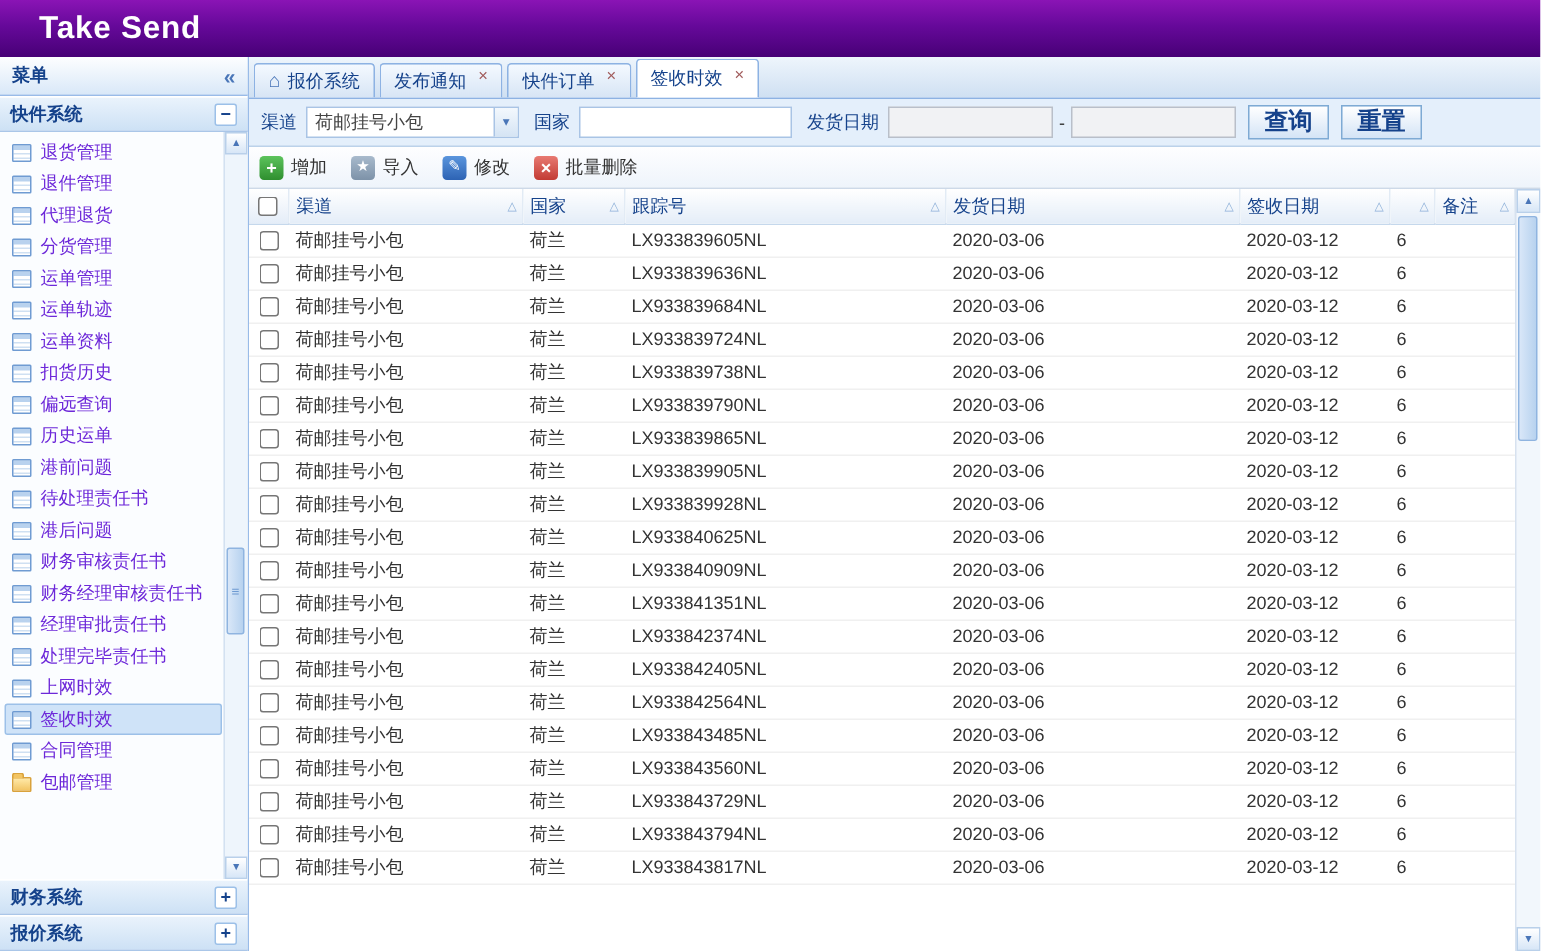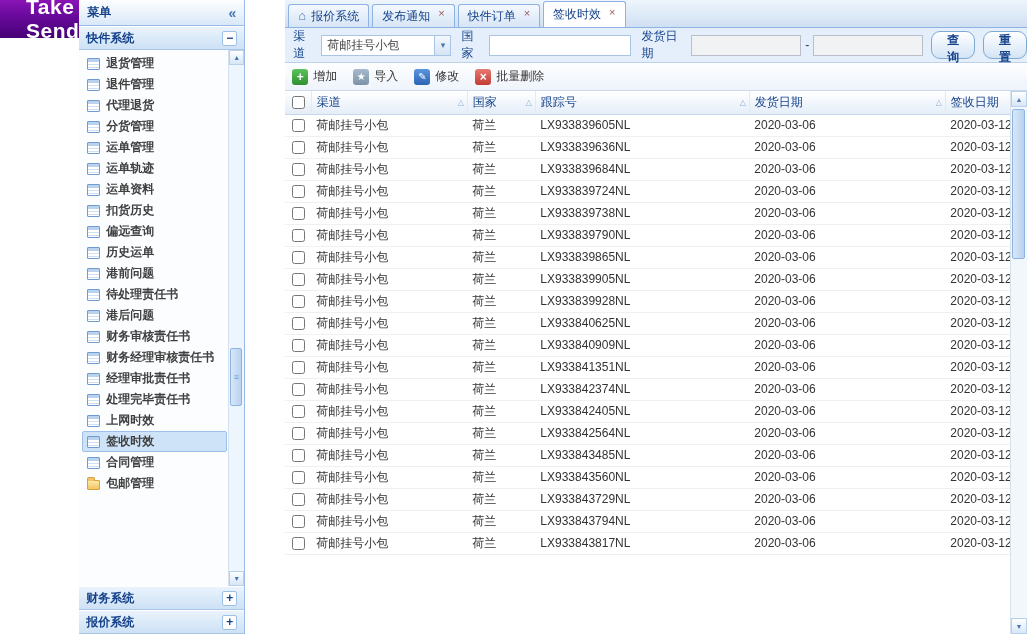--- a/index.html
+++ b/index.html
@@ -1,42 +1,42 @@
 <!DOCTYPE html>
 <html><head>
 <meta charset="utf-8">
 <style>
   *{margin:0;padding:0;box-sizing:border-box;}
   html,body{width:1027px;height:634px;overflow:hidden;background:#fff;
     font-family:"Liberation Sans","DejaVu Sans",sans-serif;font-size:12px;}
-  .app{width:1027px;height:634px;display:flex;flex-direction:row;}
+  .app{width:1027px;height:634px;display:flex;flex-direction:column;}
 
   
   .hdr{flex:0 0 38px;height:38px;background:linear-gradient(180deg,#8a14b5 0%,#66099a 45%,#470076 100%);
     display:flex;align-items:center;padding-left:26px;}
   .hdr .title{color:#fff;font-size:21px;font-weight:bold;letter-spacing:.5px;}
 
-  .body{flex:1;display:flex;min-height:0;gap:40px;}
+  .body{flex:1;display:flex;min-height:0;}
 
   
   aside{flex:0 0 166px;width:166px;border-right:1px solid #99bbe8;display:flex;flex-direction:column;
     background:#fbfdff;min-height:0;}
   .sb-title{flex:0 0 26px;display:flex;align-items:center;justify-content:space-between;
     padding:0 8px;background:linear-gradient(#fdfeff,#d9e8f8);border-bottom:1px solid #99bbe8;
     color:#15428b;font-weight:bold;}
   .collapse{color:#4a76b8;font-size:14px;cursor:pointer;}
   .sec{flex:0 0 24px;display:flex;align-items:center;justify-content:space-between;padding:0 7px;
     background:linear-gradient(#eaf3fc,#cde1f5);border-bottom:1px solid #aac6e8;border-top:1px solid #fff;
     color:#15428b;font-weight:bold;cursor:pointer;}
   .sec .tool{color:#15428b;font-weight:bold;font-size:12px;width:15px;height:15px;line-height:13px;
     text-align:center;background:#fff;border:1px solid #9cc0e8;border-radius:2px;}
   .menu-wrap{flex:1;position:relative;min-height:0;overflow:hidden;background:#fbfdff;}
   .menu{list-style:none;padding:3px 17px 0 3px;}
-  .mi{height:21px;display:flex;align-items:center;gap:6px;padding-left:4px;color:#404040;
-    cursor:pointer;white-space:nowrap;overflow:hidden;border:1px solid transparent;border-radius:2px;font-weight:bold;}
+  .mi{height:21px;display:flex;align-items:center;gap:6px;padding-left:4px;color:#6d28d9;
+    cursor:pointer;white-space:nowrap;overflow:hidden;border:1px solid transparent;border-radius:2px;}
   .mi.sel{background:#cfe3f8;border-color:#9cc0e8;}
   .ico{flex:0 0 13px;}
   .ico.table{width:13px;height:12px;border:1px solid #6f9bd2;border-radius:1px;background:
     linear-gradient(#b9d2ee,#b9d2ee) 0 0/100% 3px no-repeat,
     linear-gradient(#cfe0f2,#cfe0f2) 0 5px/100% 1px no-repeat,
     linear-gradient(#cfe0f2,#cfe0f2) 0 8px/100% 1px no-repeat,#fff;}
   .ico.folder{position:relative;width:14px;height:10px;margin-top:2px;
     background:linear-gradient(#ffe9a8,#f2c463);border:1px solid #d9a23c;border-radius:1px;}
   .ico.folder::before{content:"";position:absolute;top:-4px;left:-1px;width:6px;height:3px;
     background:#f2c463;border:1px solid #d9a23c;border-bottom:none;border-radius:2px 2px 0 0;}
@@ -66,22 +66,22 @@
   .flabel{color:#15428b;margin:0 6px 0 10px;}
   .flabel:first-child{margin-left:0;}
   .select{width:142px;height:21px;background:#fff;border:1px solid #a9c4e5;display:flex;
     align-items:center;justify-content:space-between;padding-left:5px;color:#444;cursor:pointer;}
   .sel-arrow{width:16px;height:100%;background:linear-gradient(#f3f8fd,#d5e4f4);
     border-left:1px solid #a9c4e5;display:flex;align-items:center;justify-content:center;
     color:#4a76b8;font-size:9px;}
   .ftext{width:142px;height:21px;border:1px solid #a9c4e5;padding:0 4px;background:#fff;font-size:12px;}
   .fdate{width:110px;height:21px;border:1px solid #b9bfc9;background:#f1f2f4;padding:0 4px;font-size:12px;}
   .fdash{color:#333;margin:0 4px;}
-  .fbtn{height:28px;padding:0 10px;margin-left:8px;border:1px solid #7eaad4;border-radius:9px;cursor:pointer;
-    background:linear-gradient(#ffffff,#d4e4f6);color:#15428b;font-weight:bold;font-size:12px;}
+  .fbtn{height:23px;padding:0 10px;margin-left:8px;border:1px solid #7eaad4;border-radius:0;cursor:pointer;
+    background:linear-gradient(#ffffff,#d4e4f6);color:#15428b;font-weight:bold;font-size:16px;}
 
   .toolbar{flex:0 0 28px;background:linear-gradient(#fefeff,#eef4fb);border-bottom:1px solid #cdd9e8;
     display:flex;align-items:center;padding-left:7px;gap:16px;}
   .tbtn{display:flex;align-items:center;gap:5px;color:#333;cursor:pointer;}
   .ticn{width:16px;height:16px;border-radius:3px;color:#fff;display:flex;align-items:center;
     justify-content:center;font-size:12px;font-weight:bold;}
   .ticn.add{background:linear-gradient(#5cc35c,#2f8f2f);}
   .ticn.import{background:linear-gradient(#a8bacc,#7d92a8);font-size:10px;}
   .ticn.edit{background:linear-gradient(#5a95dd,#2d63b4);font-size:10px;font-weight:normal;}
   .ticn.delete{background:linear-gradient(#e87a72,#c23b34);}

